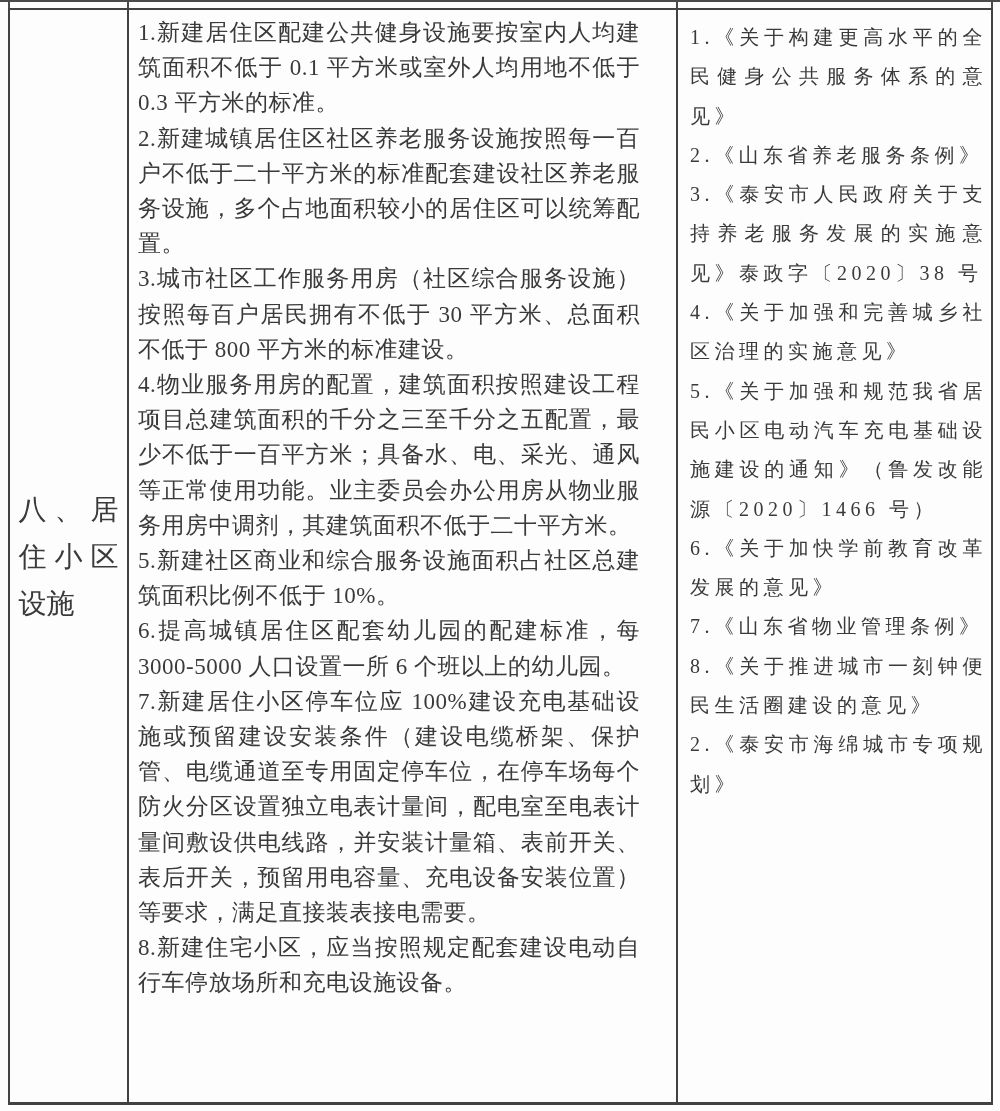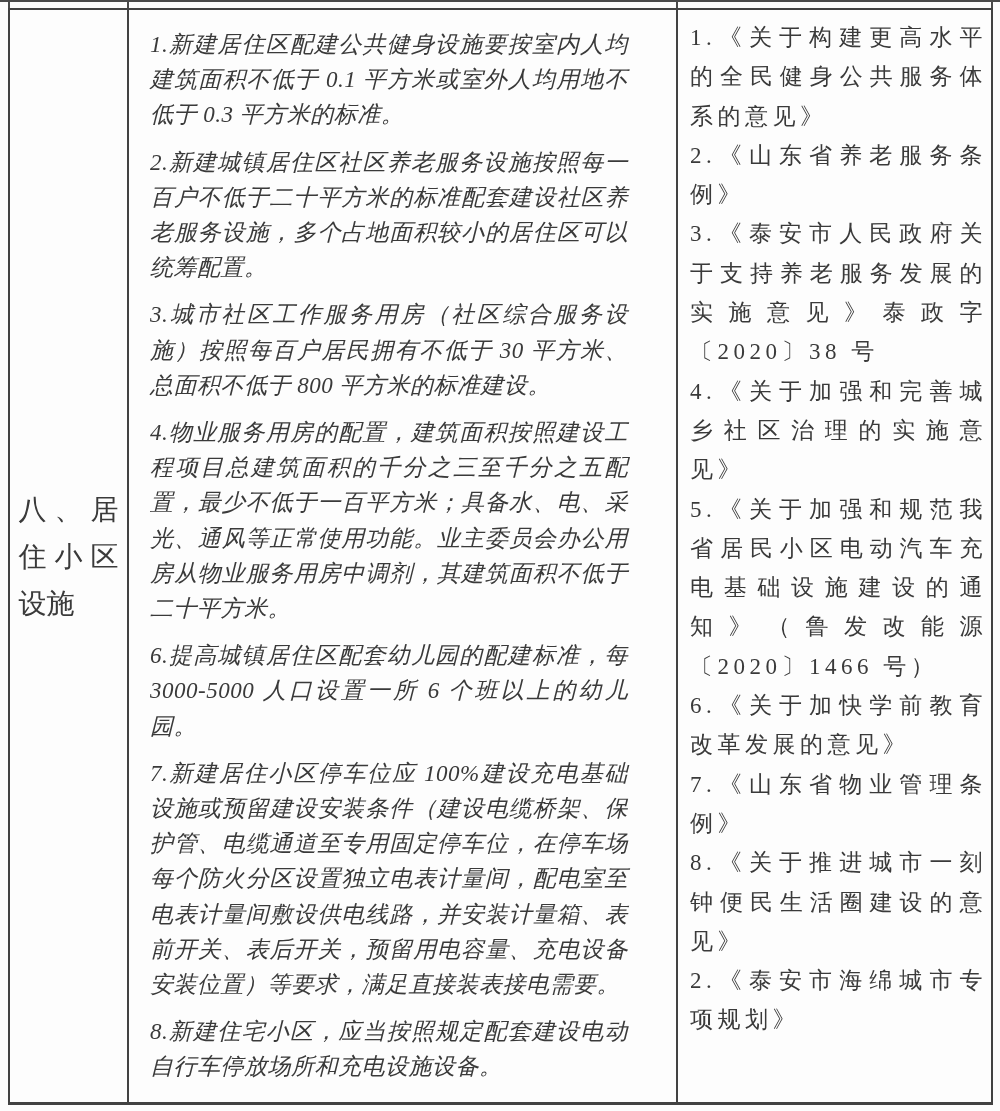--- a/index.html
+++ b/index.html
@@ -66,26 +66,26 @@
   .cell-standards {
     width: 549px;
     border-right: 2px solid #424242;
     padding: 5px 36px 0 9px;
     font-size: 23px;
     line-height: 35.2px;
     letter-spacing: 0.5px;
     text-align: justify;
     text-justify: inter-ideograph;
   }
-  .cell-standards p { margin: 12px; font-style: italic; }
+  .cell-standards p { margin: 0; }
 
   .cell-docs {
     flex: 1;
     padding: 8px 4px 0 12px;
-    font-size: 23px;
+    font-size: 20px;
     line-height: 39.3px;
     letter-spacing: 4.5px;
     text-align: justify;
     text-justify: inter-ideograph;
   }
   .cell-docs p { margin: 0; }
 </style>
 </head>
 <body>
 
@@ -98,20 +98,21 @@
 
   <div class="table">
     <div class="cell cell-header">
       <div class="header-text">八、居住小区设施</div>
     </div>
     <div class="cell cell-standards">
         <p>1.新建居住区配建公共健身设施要按室内人均建筑面积不低于 0.1 平方米或室外人均用地不低于 0.3 平方米的标准。</p>
         <p>2.新建城镇居住区社区养老服务设施按照每一百户不低于二十平方米的标准配套建设社区养老服务设施，多个占地面积较小的居住区可以统筹配置。</p>
         <p>3.城市社区工作服务用房（社区综合服务设施）按照每百户居民拥有不低于 30 平方米、总面积不低于 800 平方米的标准建设。</p>
         <p>4.物业服务用房的配置，建筑面积按照建设工程项目总建筑面积的千分之三至千分之五配置，最少不低于一百平方米；具备水、电、采光、通风等正常使用功能。业主委员会办公用房从物业服务用房中调剂，其建筑面积不低于二十平方米。</p>
+        <p>5.新建社区商业和综合服务设施面积占社区总建筑面积比例不低于 10%。</p>
         <p>6.提高城镇居住区配套幼儿园的配建标准，每 3000-5000 人口设置一所 6 个班以上的幼儿园。</p>
         <p>7.新建居住小区停车位应 100%建设充电基础设施或预留建设安装条件（建设电缆桥架、保护管、电缆通道至专用固定停车位，在停车场每个防火分区设置独立电表计量间，配电室至电表计量间敷设供电线路，并安装计量箱、表前开关、表后开关，预留用电容量、充电设备安装位置）等要求，满足直接装表接电需要。</p>
         <p>8.新建住宅小区，应当按照规定配套建设电动自行车停放场所和充电设施设备。</p>
       </div>
     <div class="cell cell-docs">
         <p>1.《关于构建更高水平的全民健身公共服务体系的意见》</p>
         <p>2.《山东省养老服务条例》</p>
         <p>3.《泰安市人民政府关于支持养老服务发展的实施意见》泰政字〔2020〕38 号</p>
         <p>4.《关于加强和完善城乡社区治理的实施意见》</p>
         <p>5.《关于加强和规范我省居民小区电动汽车充电基础设施建设的通知》（鲁发改能源〔2020〕1466 号）</p>

